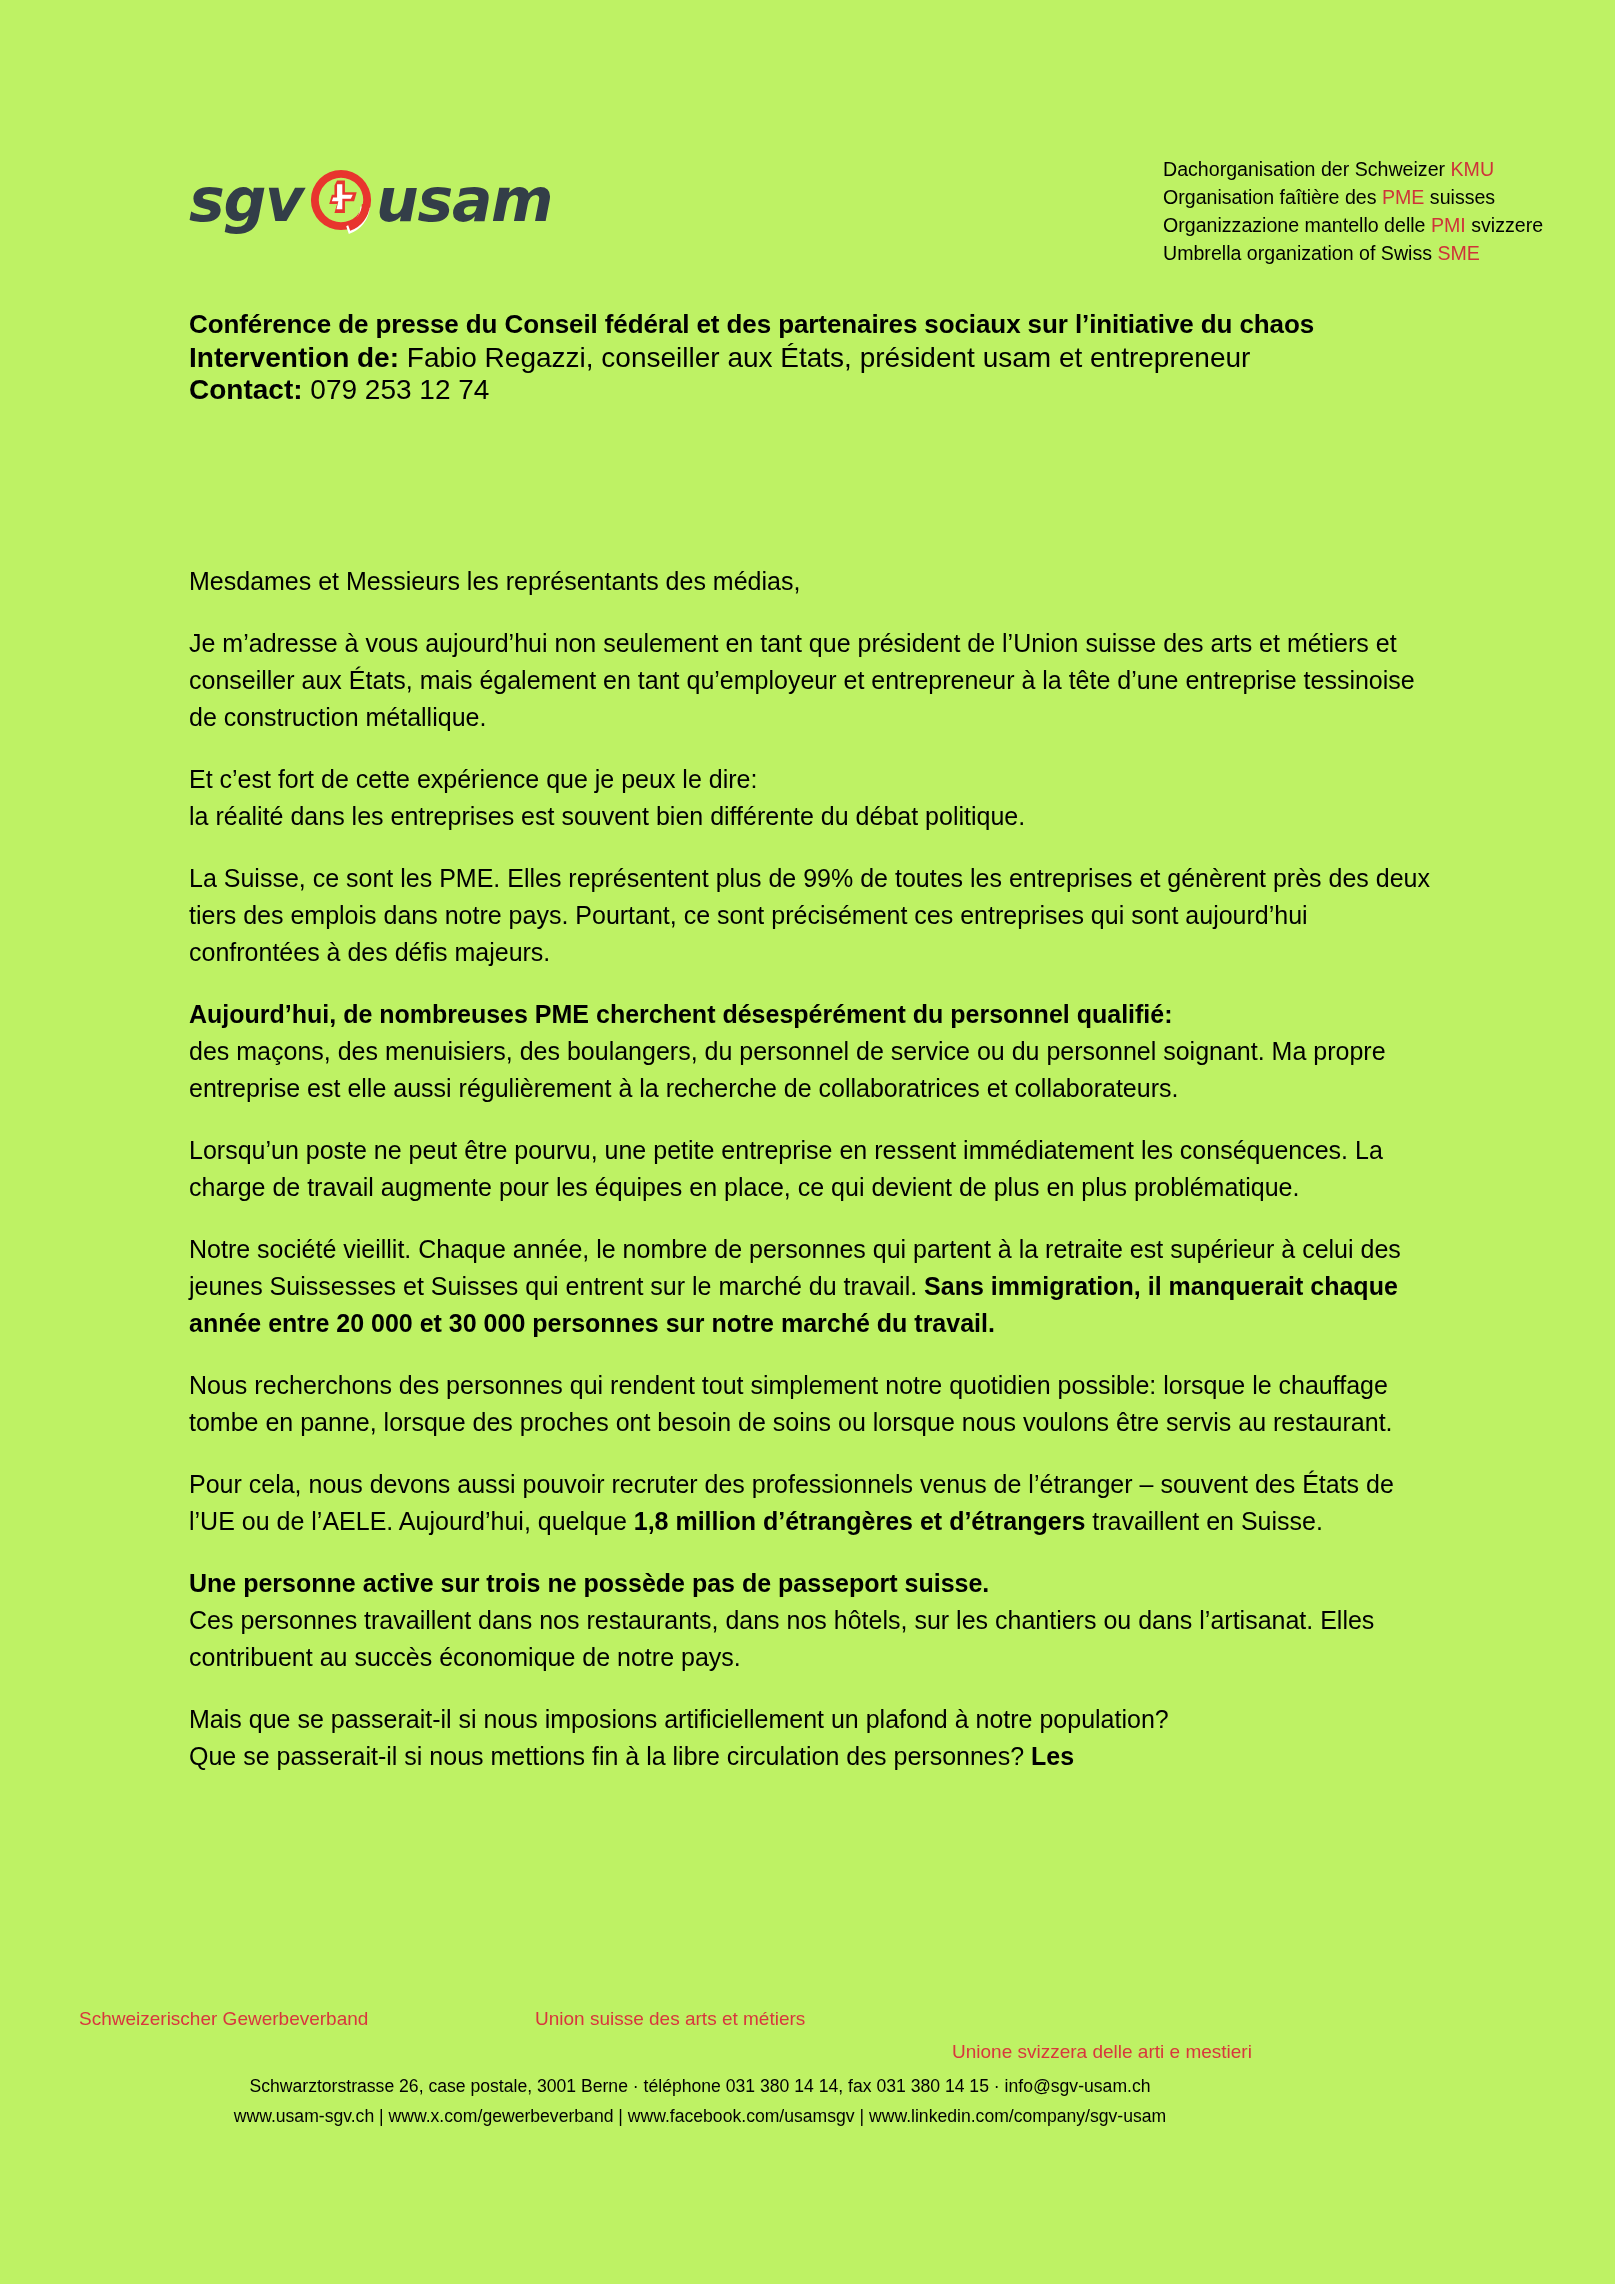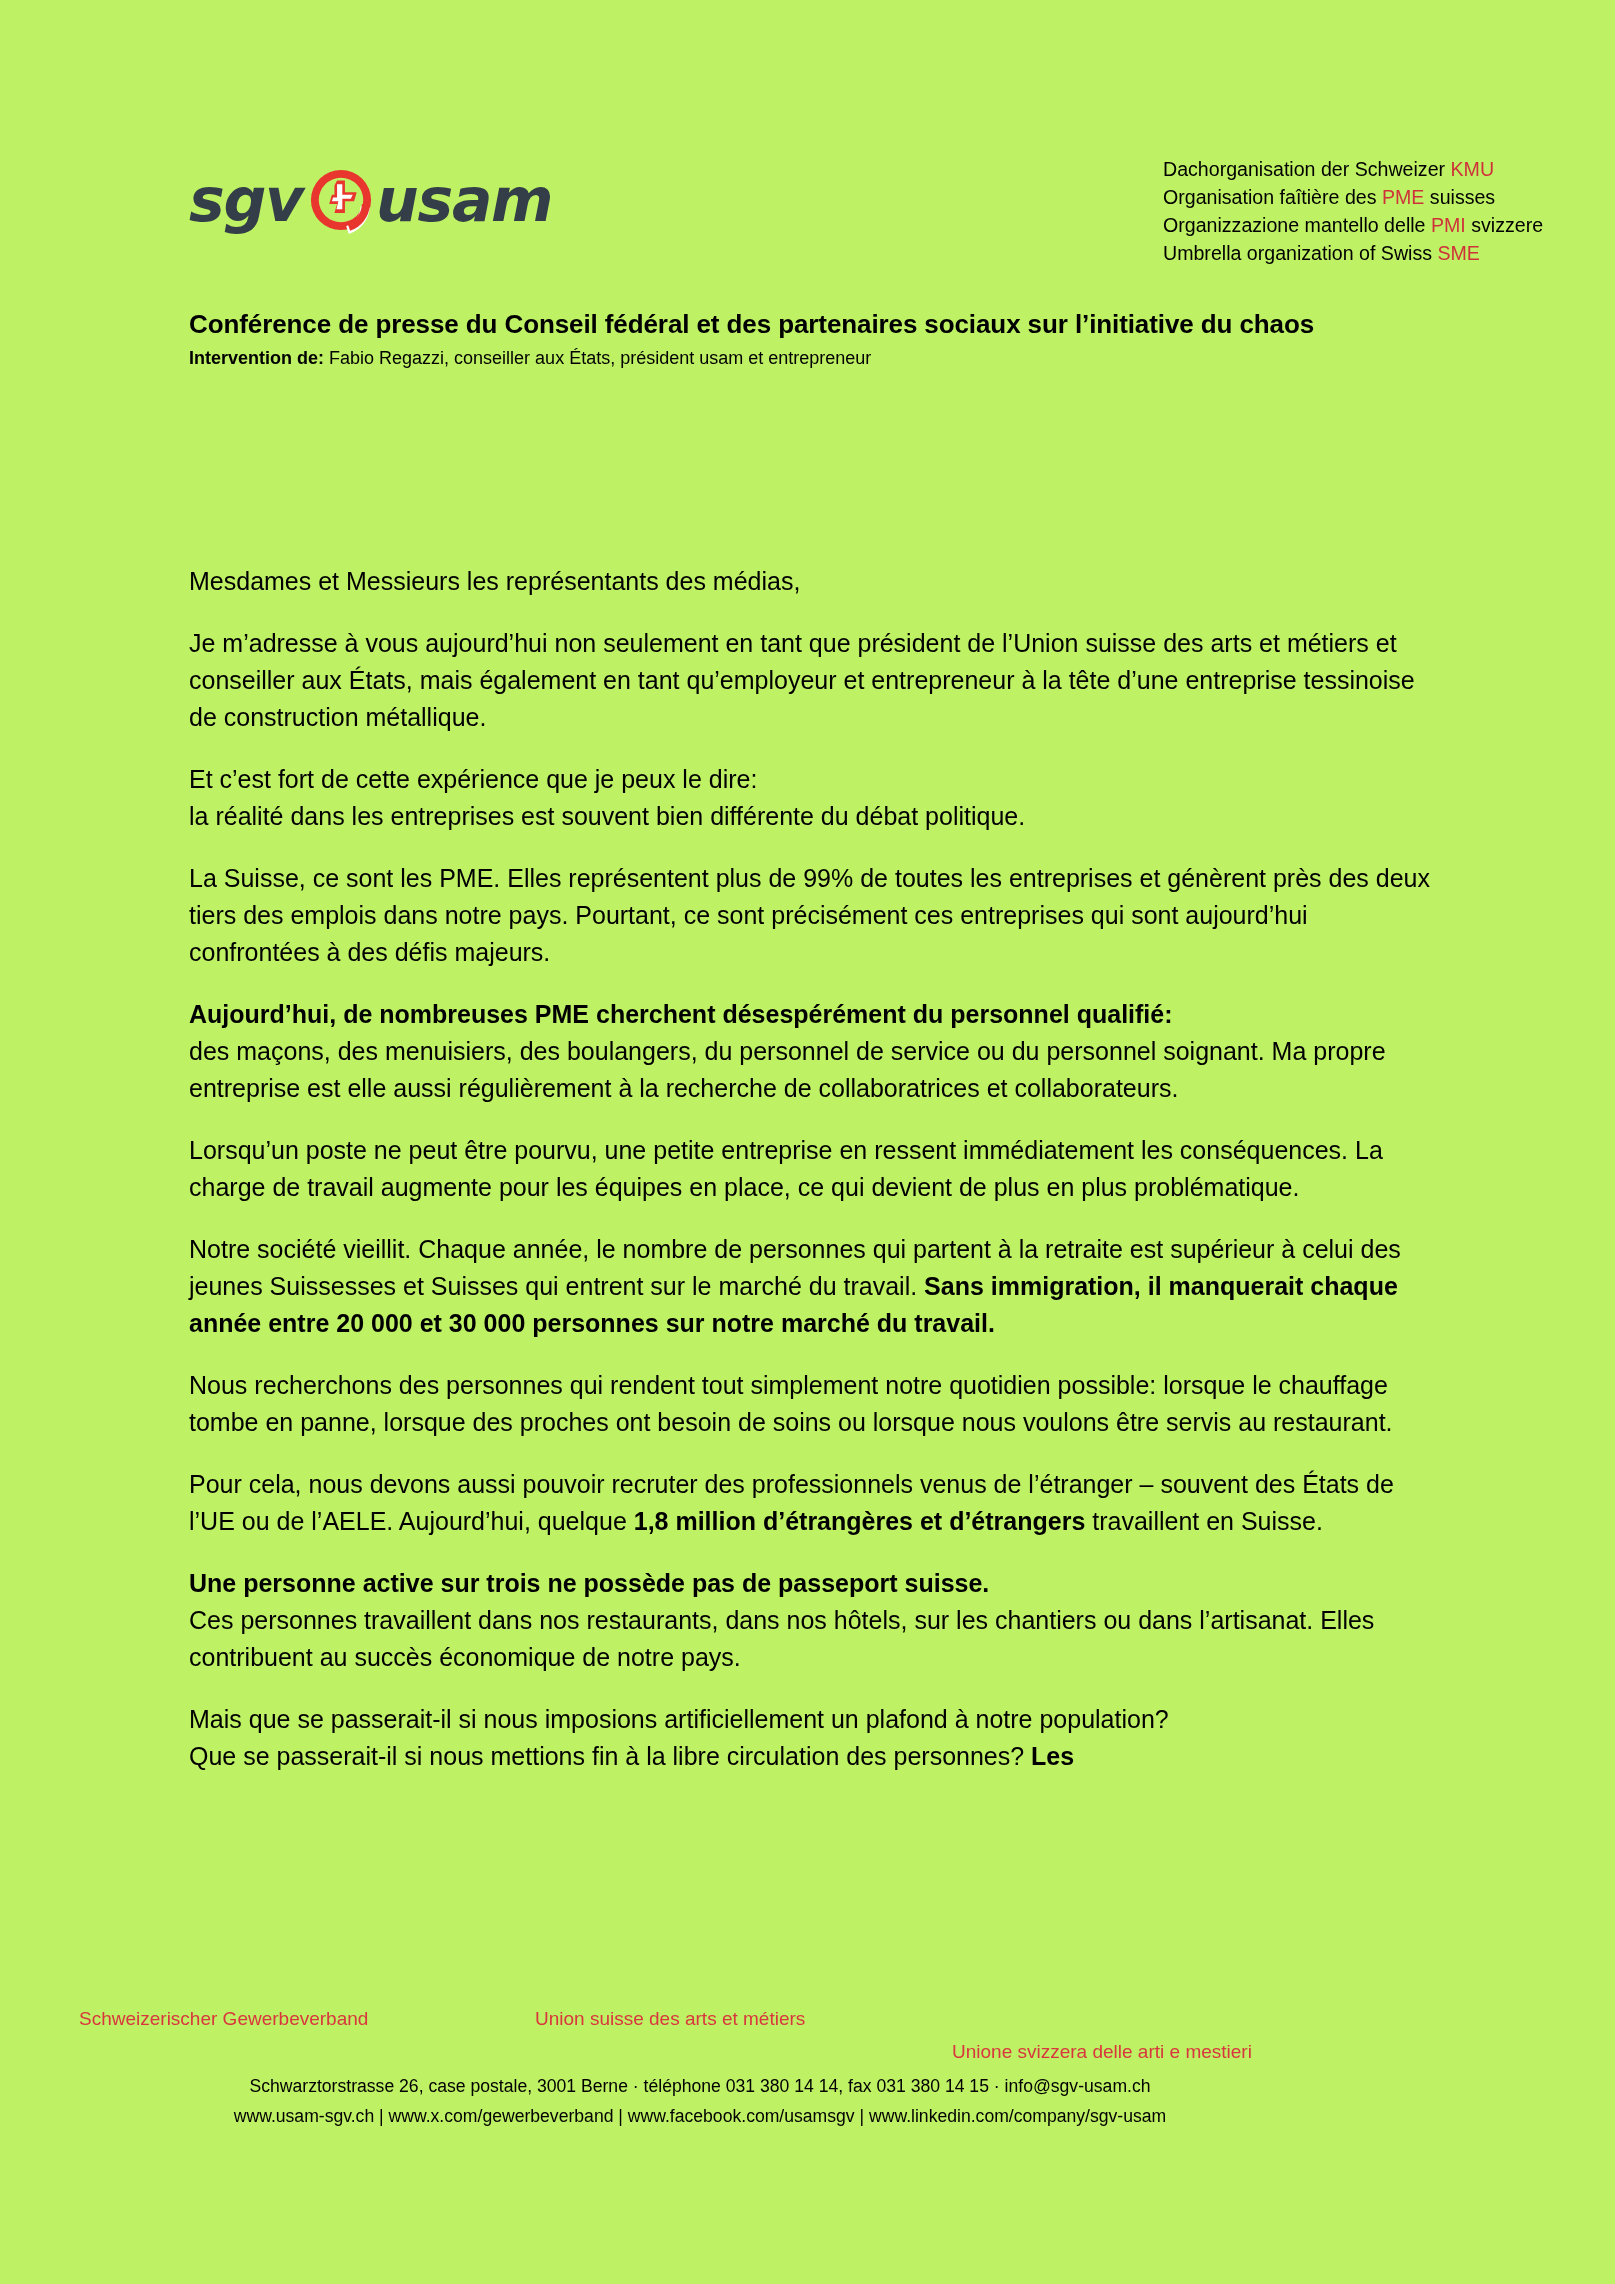--- a/index.html
+++ b/index.html
@@ -79,21 +79,21 @@
     width: 1238px;
   }
   .doc-title {
     font-size: 26px;
     font-weight: 700;
     line-height: 36px;
     margin: 0;
     letter-spacing: -0.1px;
   }
   .meta-line {
-    font-size: 18px;
+    font-size: 28px;
     line-height: 32px;
     margin: 0;
   }
   .meta-line b { font-weight: 700; }
 
   
   .body-copy {
     position: absolute;
     left: 189px;
     top: 551px;
@@ -165,20 +165,21 @@
       <div><span>Organisation faîtière des </span><span class="hl-red">PME</span><span> suisses</span></div>
       <div><span>Organizzazione mantello delle </span><span class="hl-red">PMI</span><span> svizzere</span></div>
       <div><span>Umbrella organization of Swiss </span><span class="hl-red">SME</span><span></span></div>
     </div>
 
   </div>
 
   <div class="titleblock">
     <p class="doc-title">Conférence de presse du Conseil fédéral et des partenaires sociaux sur l’initiative du chaos</p>
     <p class="meta-line"><b>Intervention de:</b><span> Fabio Regazzi, conseiller aux États, président usam et entrepreneur</span></p>
+    <p class="meta-line"><b>Contact:</b><span> 079 253 12 74</span></p>
   </div>
 
   <div class="body-copy">
 
     <p>Mesdames et Messieurs les représentants des médias,</p>
 
     <p>Je m’adresse à vous aujourd’hui non seulement en tant que président de l’Union suisse des arts et métiers et conseiller aux États, mais également en tant qu’employeur et entrepreneur à la tête d’une entreprise tessinoise de construction métallique.</p>
 
     <p><span>Et c’est fort de cette expérience que je peux le dire:</span><br><span>la réalité dans les entreprises est souvent bien différente du débat politique.</span></p>
 

